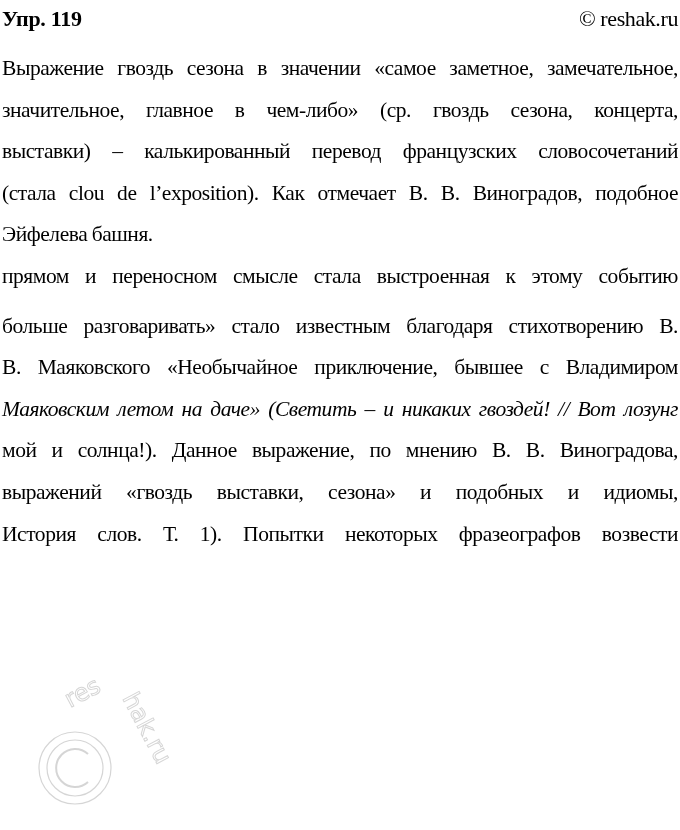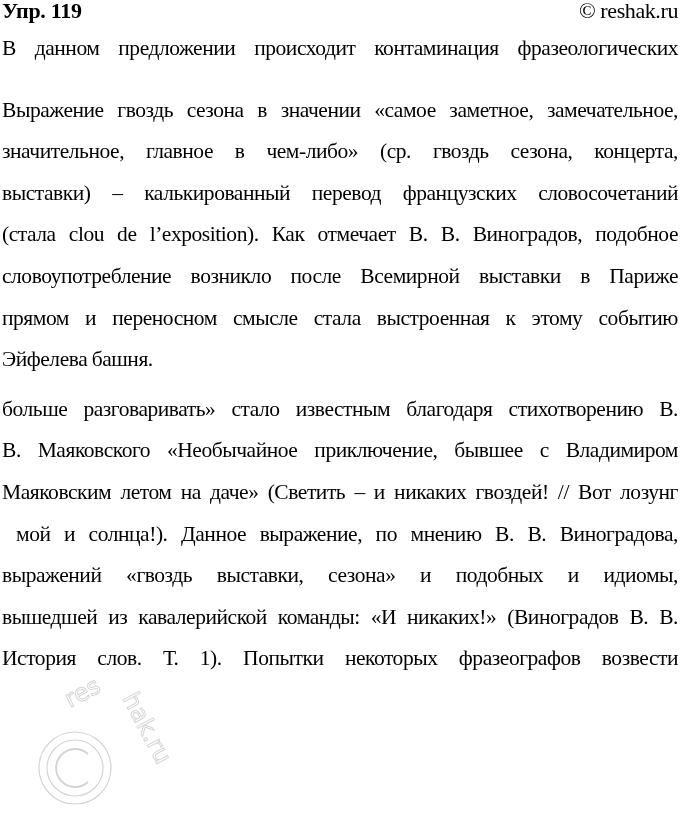--- a/index.html
+++ b/index.html
@@ -2,21 +2,21 @@
 <html><head>
 <meta charset="utf-8">
 <style>
   html, body { margin: 0; padding: 0; background: #ffffff; }
   body {
     width: 680px; height: 830px; overflow: hidden; position: relative;
     font-family: "Liberation Serif", "DejaVu Serif", serif;
     color: #000;
   }
   .header {
-    position: absolute; left: 0; top: 0; width: 680px; height: 30px;
+    position: absolute; left: 0; top: 8px; width: 680px; height: 30px;
   }
   .ex-title {
     position: absolute; left: 2px; top: -2px;
     font-weight: bold; font-size: 22px; letter-spacing: -0.3px;
   }
   .copyright {
     position: absolute; right: 2px; top: -2px;
     font-size: 22px; letter-spacing: -0.4px;
   }
   .content {
@@ -48,38 +48,35 @@
 </head>
 <body>
 
 <div class="header">
   <div class="ex-title">Упр. 119</div>
   <div class="copyright">© reshak.ru</div>
 </div>
 
 <div class="content">
   <p class="para">
-    <span class="line" style="white-space: normal;">В данном предложении происходит контаминация фразеологических</span>
   </p>
   <p class="para">
     <span class="line" style="white-space: normal; margin-top: 20px;">Выражение гвоздь сезона в значении «самое заметное, замечательное,</span>
     <span class="line" style="white-space: normal;">значительное, главное в чем-либо» (ср. гвоздь сезона, концерта,</span>
     <span class="line" style="white-space: normal;">выставки) – калькированный перевод французских словосочетаний</span>
     <span class="line" style="white-space: normal;">(стала clou de l’exposition). Как отмечает В. В. Виноградов, подобное</span>
-    <span class="line" style="white-space: normal;">словоупотребление возникло после Всемирной выставки в Париже</span>
+    <span class="line last" style="white-space: normal;">Эйфелева башня.</span>
     <span class="line" style="white-space: normal;">прямом и переносном смысле стала выстроенная к этому событию</span>
-    <span class="line last" style="white-space: normal;">Эйфелева башня.</span>
   </p>
   <p class="para">
     <span class="line" style="white-space: normal;">больше разговаривать» стало известным благодаря стихотворению В.</span>
     <span class="line" style="white-space: normal;">В. Маяковского «Необычайное приключение, бывшее с Владимиром</span>
-    <span class="line" style="white-space: normal;">Маяковским летом на даче» (Светить – и никаких гвоздей! // Вот лозунг</span>
-    <span class="line" style="white-space: normal; margin-left: 14px;">мой и солнца!). Данное выражение, по мнению В. В. Виноградова,</span>
+    <span class="line" style="white-space: normal; font-style: italic;">Маяковским летом на даче» (Светить – и никаких гвоздей! // Вот лозунг</span>
+    <span class="line" style="white-space: normal;">мой и солнца!). Данное выражение, по мнению В. В. Виноградова,</span>
     <span class="line" style="white-space: normal;">выражений «гвоздь выставки, сезона» и подобных и идиомы,</span>
-    <span class="line" style="white-space: normal;">вышедшей из кавалерийской команды: «И никаких!» (Виноградов В. В.</span>
     <span class="line" style="white-space: normal;">История слов. Т. 1). Попытки некоторых фразеографов возвести</span>
 
   </p>
 </div>
 
 <div class="watermark">
   <svg width="170" height="150" viewBox="0 0 170 150">
     <g fill="none" stroke="#888" stroke-width="1.2">
       <circle cx="45" cy="100" r="36"></circle>
       <circle cx="45" cy="100" r="28"></circle>

